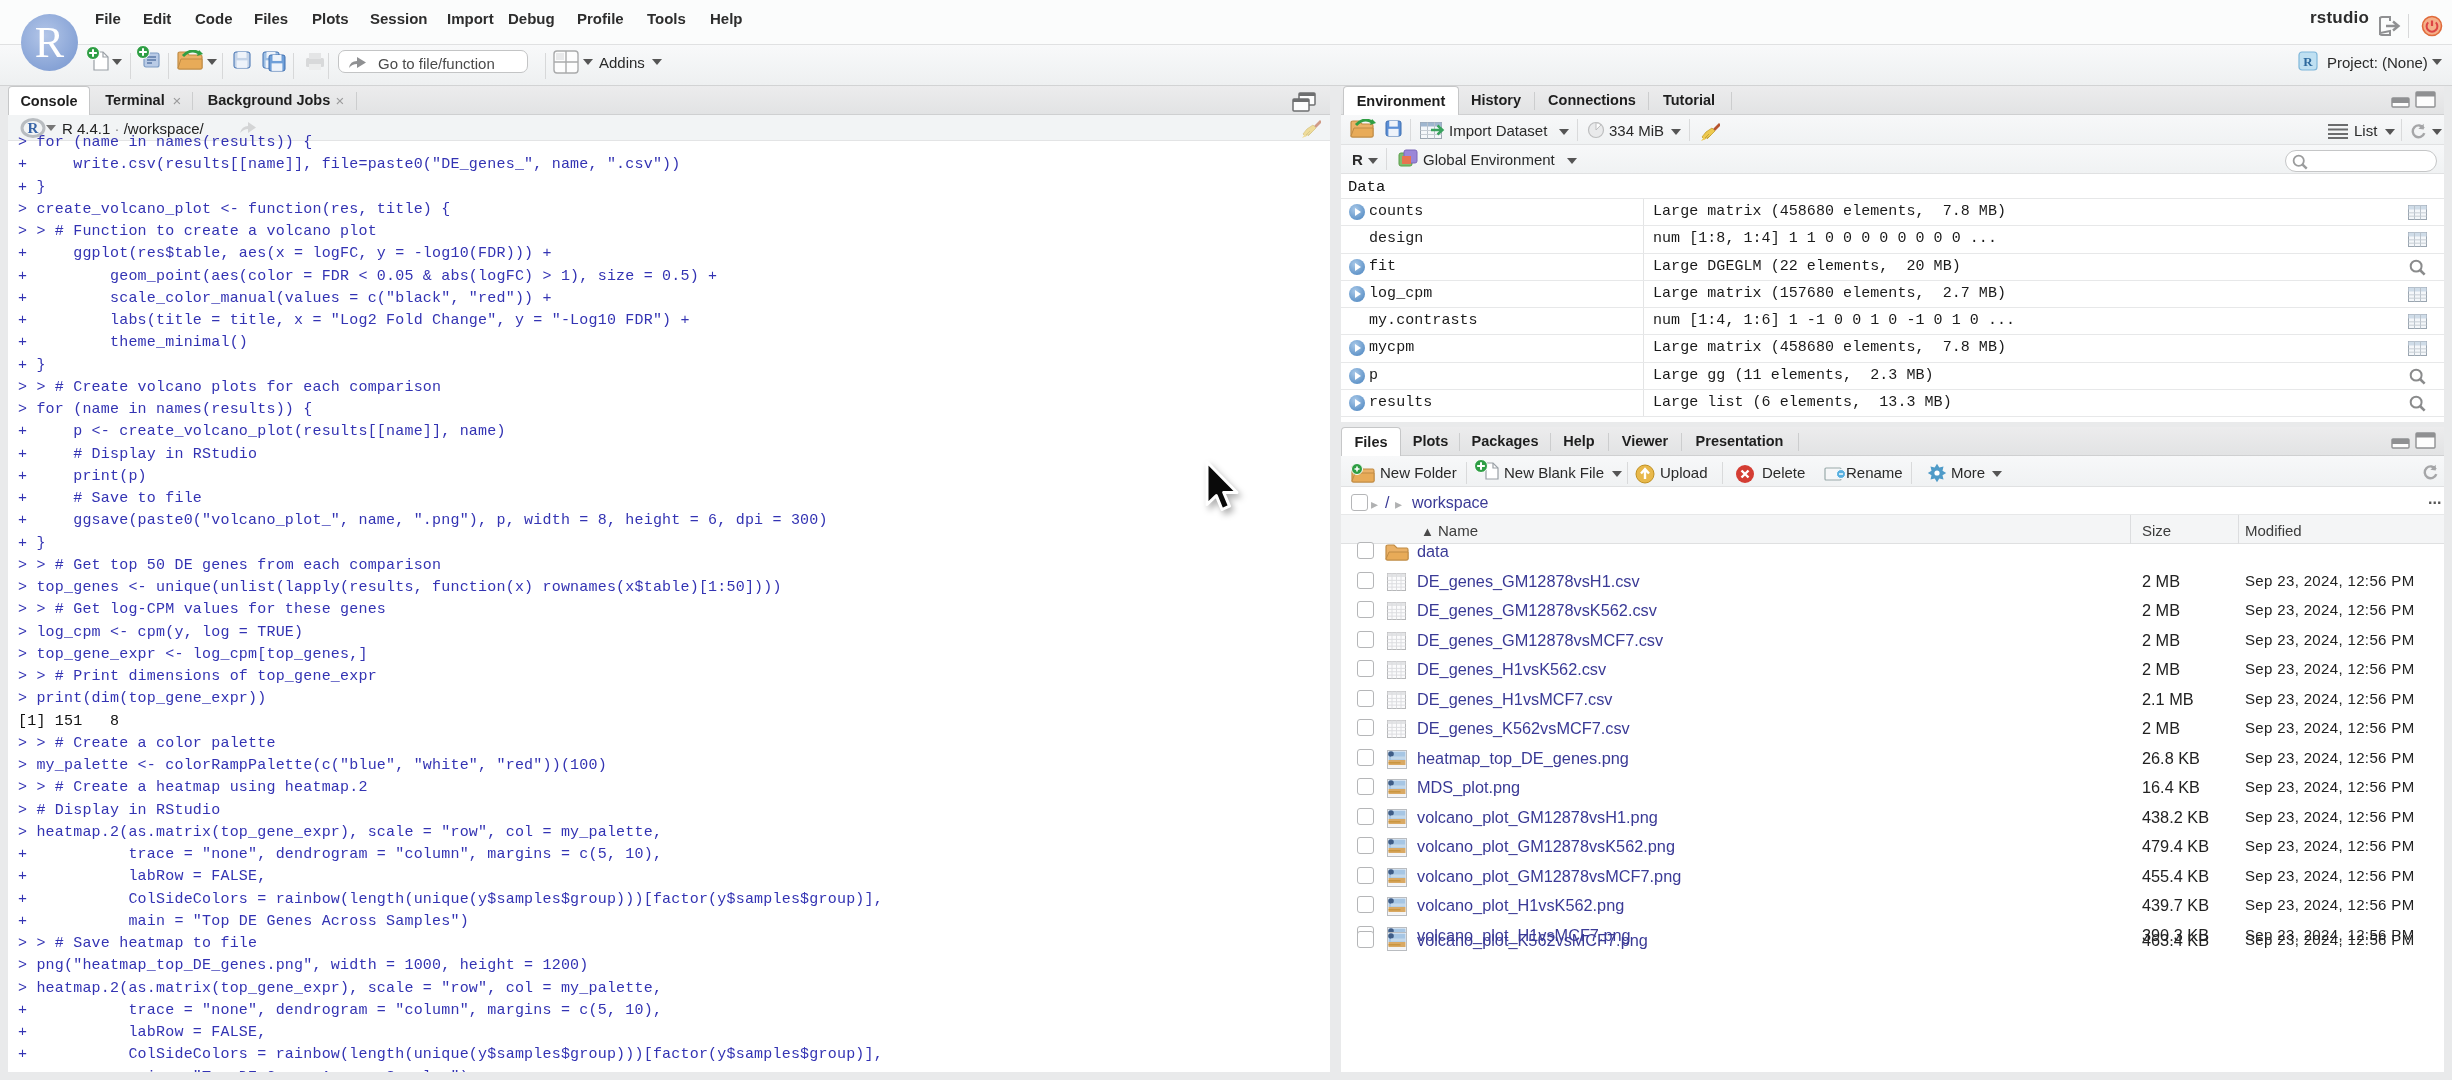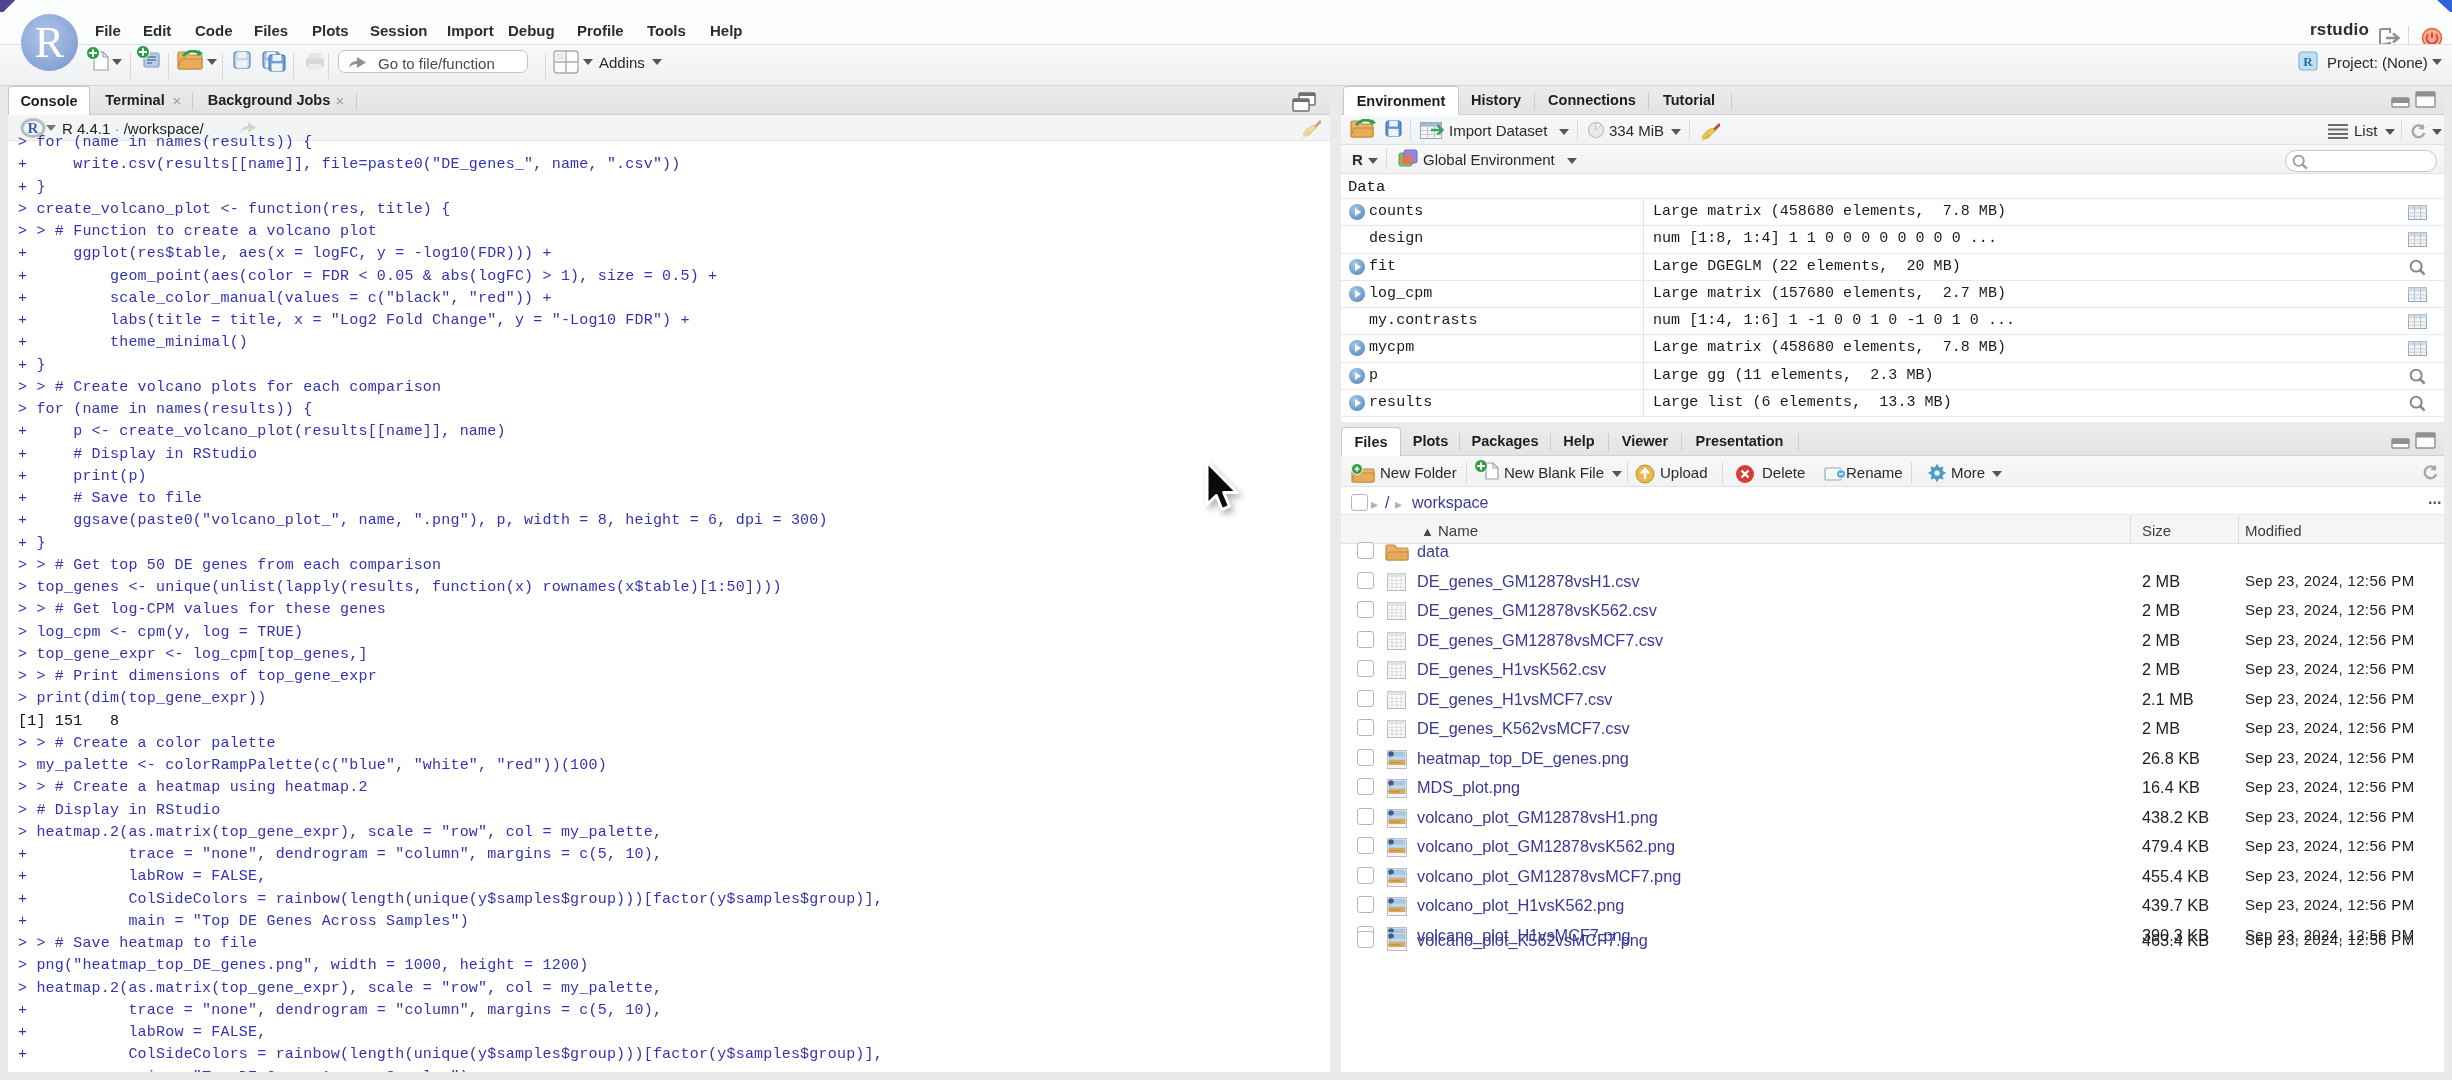--- a/index.html
+++ b/index.html
@@ -2,21 +2,21 @@
 <html><head><meta charset="utf-8"><style>
 *{margin:0;padding:0;box-sizing:border-box}
 html,body{width:2452px;height:1080px;overflow:hidden}
 body{font-family:"Liberation Sans",sans-serif;background:#e9eaeb;position:relative}
 .abs{position:absolute}
 
 #cornerTL{left:0;top:0;width:17px;height:17px;background:#4e4292;clip-path:polygon(0 0,90% 0,0 90%)}
 #cornerTR{right:0;top:0;width:17px;height:15px;background:#2e66d8;clip-path:polygon(12% 0,100% 0,100% 92%)}
 #winTop{left:0;top:0;right:0;height:44px;background:#fbfcfc;border-radius:11px 11px 0 0}
 
-#menubar{left:0;top:12px;width:2452px;height:36px;background:#fbfcfc}
+#menubar{left:0;top:0;width:2452px;height:36px;background:#fbfcfc}
 .menuitem{position:absolute;top:10px;font-size:15px;font-weight:700;color:#2d2d2d;letter-spacing:0}
 
 #toolbar{left:0;top:44px;width:2452px;height:42px;background:linear-gradient(#f8f9fa,#eef0f1);border-top:1px solid #e0e1e2;border-bottom:1px solid #d2d3d4}
 .tsep{position:absolute;top:8px;width:1px;height:26px;background:#d7d8d9}
 #rlogo{left:21px;top:14px;width:57px;height:57px;border-radius:50%;background:radial-gradient(circle at 42% 38%,#b3c6e8,#87a3d6 70%,#7d98cc);z-index:5;
  display:flex;align-items:center;justify-content:center;font-family:"Liberation Serif",serif;font-size:44px;color:#fff}
 
 .caret{position:absolute;width:0;height:0;border-left:5px solid transparent;border-right:5px solid transparent;border-top:6px solid #555}
 
 #gotobox{left:338px;top:5px;width:190px;height:23px;background:#fff;border:1px solid #c3c4c5;border-radius:7px}

